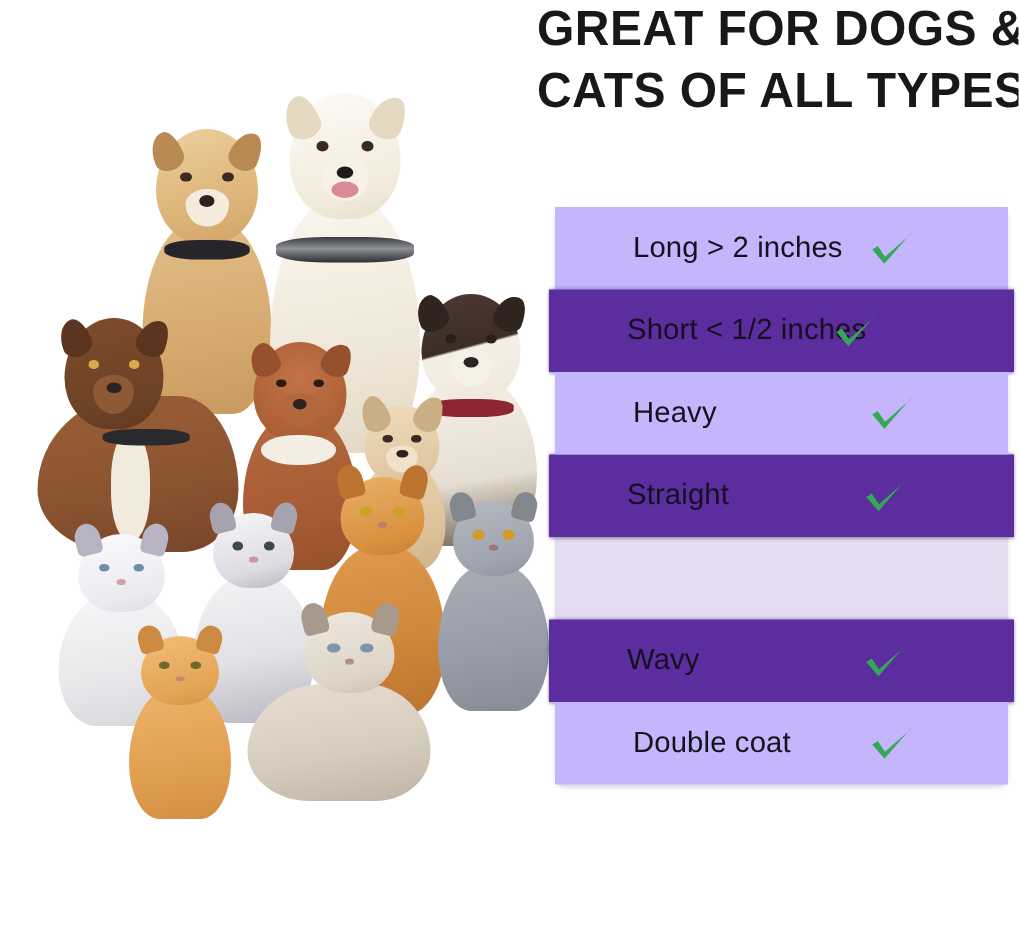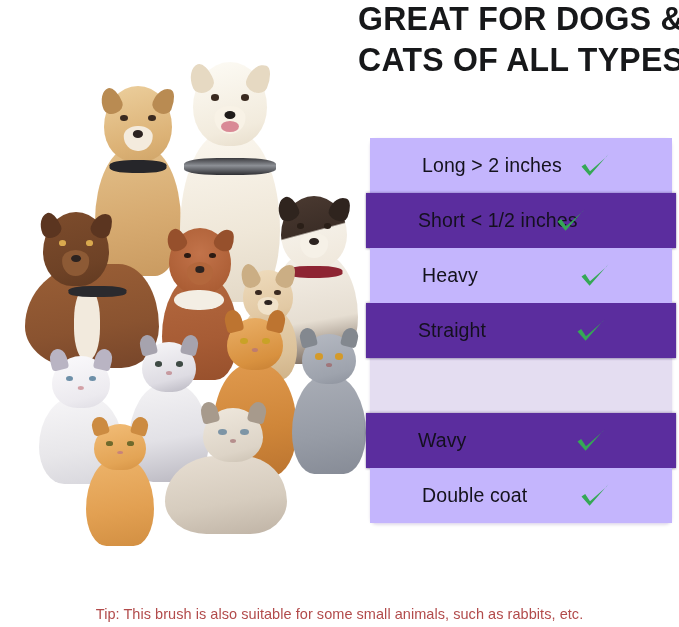--- a/index.html
+++ b/index.html
@@ -392,15 +392,14 @@
       <span class="row-label">Double coat</span>
       <span class="row-check">
         <svg width="32" height="28" viewBox="0 0 32 28" aria-hidden="true">
           <path d="M2.5 14.4 L10.6 23.8 L29.4 2.2 L27.2 5.0 L11.0 19.2 L6.2 12.0 Z" fill="#35a855"></path>
         </svg>
       </span>
     </div>
 
   </div>
 
-  <div id="tip">Tip: This brush is also suitable for some small animals, such as rabbits, etc.</div>
 
 </div>
 
 </body></html>

